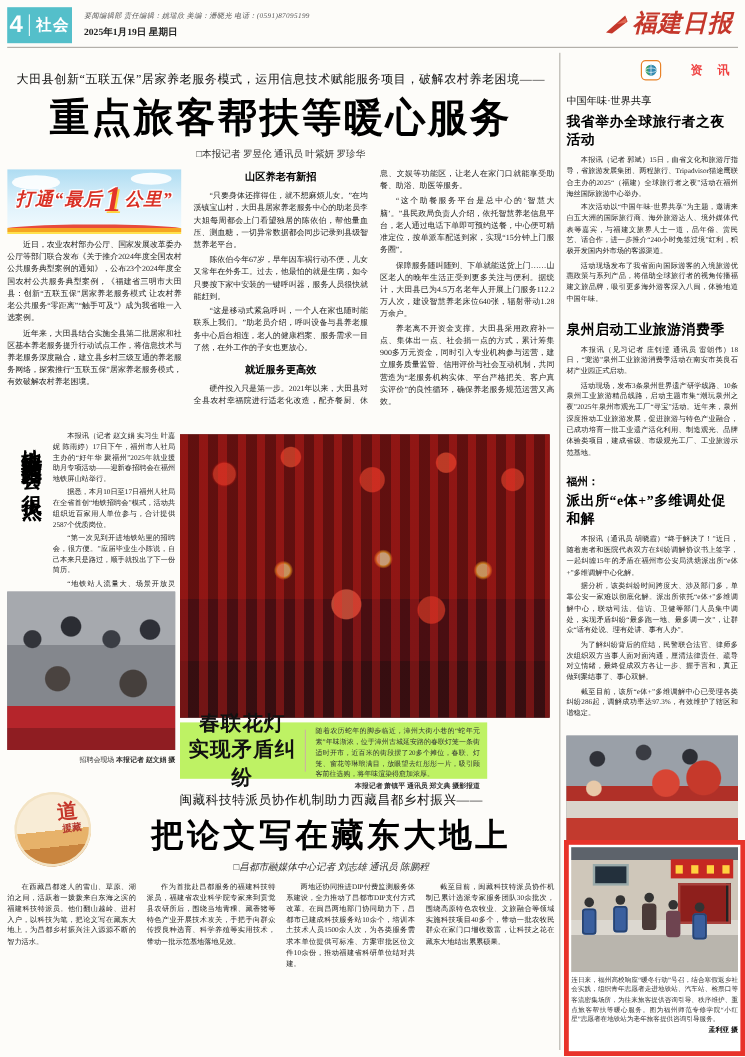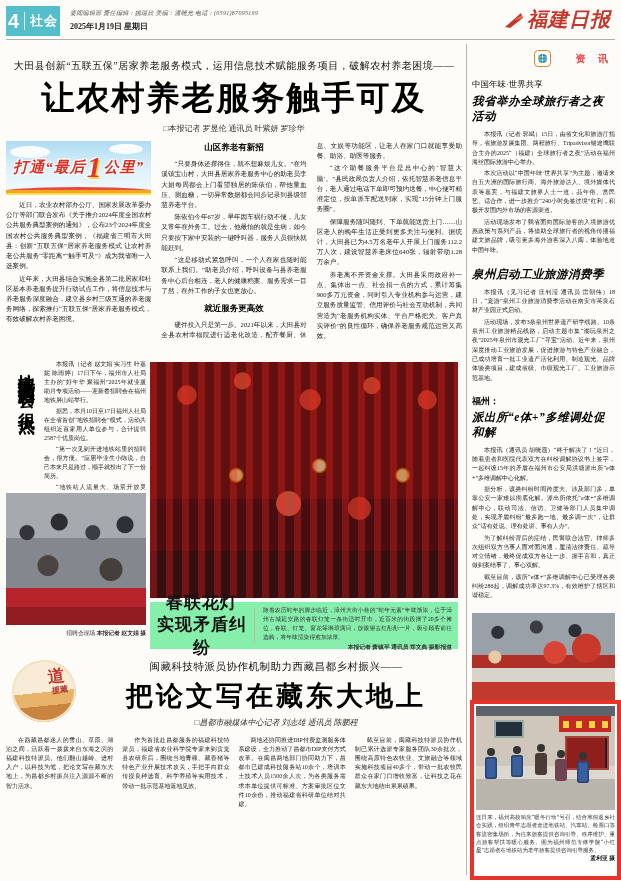--- a/index.html
+++ b/index.html
@@ -70,21 +70,21 @@
       radial-gradient(circle at 30% 8%,#f05535 0 8px,transparent 9px),
       radial-gradient(circle at 52% 16%,#e8452e 0 10px,transparent 11px),
       radial-gradient(circle at 72% 10%,#f05535 0 8px,transparent 9px),
       radial-gradient(circle at 90% 16%,#e8452e 0 9px,transparent 10px),
       radial-gradient(circle at 28% 48%,#ffd98a 0 5px,#f9a825 6px,transparent 8px),
       radial-gradient(circle at 55% 44%,#ffe9b0 0 5px,#f9a825 6px,transparent 8px),
       radial-gradient(circle at 82% 48%,#ffd98a 0 5px,#f9a825 6px,transparent 8px),
       radial-gradient(circle at 45% 60%,#ef6a4d 0 12px,transparent 13px),
       radial-gradient(circle at 68% 62%,#d8402c 0 11px,transparent 12px),
       linear-gradient(180deg,#641312 0 58%,#401016 58% 80%,#241014 80% 100%);}
-  .cap-block{position:absolute;left:150px;top:602px;width:308px;height:47px;background:#86efac;display:flex;align-items:stretch;}
+  .cap-block{position:absolute;left:150px;top:602px;width:256px;height:47px;background:#bef264;display:flex;align-items:stretch;}
   .cap-title{width:104px;display:flex;flex-direction:column;justify-content:center;text-align:center;
              font-size:17px;font-weight:900;line-height:1.3;letter-spacing:1px;color:#111;}
   .cap-sep{width:1px;background:#cbb89a;margin:6px 2px 6px 0;}
   .cap-text{flex:1;font-size:5.8px;line-height:1.55;padding:4px 6px 2px;text-align:justify;color:#333;}
   .cap-credit{text-align:right;font-weight:bold;margin-top:1px;}
 
   
   .badge{position:absolute;left:12px;top:660px;width:64px;height:62px;border-radius:50%;
          background:linear-gradient(180deg,#f8ecd6 0 52%,#e7b26a 52% 74%,#c9853f 74% 100%);
          box-shadow:inset 0 0 0 2px #f3e3c4;overflow:hidden;transform:rotate(-6deg);}
@@ -98,21 +98,21 @@
             column-count:4;column-gap:9px;font-size:6px;line-height:1.52;text-align:justify;color:#222;}
   .bot-body p{margin:0 0 2px;text-indent:2em;}
 
   
   .sb-rule{position:absolute;left:466px;top:44px;height:831px;width:1px;background:#b9b6b0;}
   .sb{position:absolute;left:472px;top:48px;width:143px;}
   .sb-badge{display:flex;justify-content:flex-end;align-items:center;gap:5px;margin:2px 2px 12px 0;}
   .sb-badge-label{color:#ef4444;font-weight:bold;font-size:10px;letter-spacing:5px;margin-left:20px;}
   .globe{width:15px;height:15px;border:1.5px solid #e8832a;border-radius:4px;display:flex;align-items:center;justify-content:center;background:#fff;}
   .sb-kicker{font-size:8.5px;color:#111;margin-bottom:3px;}
-  .sb-title{font-size:11.5px;font-weight:900;letter-spacing:.5px;color:#000;margin-bottom:6px;font-style:italic;}
+  .sb-title{font-size:11.5px;font-weight:900;letter-spacing:.5px;color:#000;margin-bottom:6px;}
   .sb-body{font-size:6px;line-height:1.55;text-align:justify;color:#222;}
   .sb-body p{margin:0 0 2px;text-indent:2em;}
   .sb-art{margin-bottom:12px;}
   .sb-loc{font-size:9px;font-weight:bold;margin-bottom:2px;color:#000;}
   .photo-sb1{width:143px;height:88px;margin:2px 0 4px;background:#8a8f99;
     background-image:
       radial-gradient(circle at 18% 22%,#2f3138 0 6px,transparent 7px),
       radial-gradient(circle at 45% 16%,#3a3c43 0 6px,transparent 7px),
       radial-gradient(circle at 72% 20%,#2c2e35 0 6px,transparent 7px),
       radial-gradient(circle at 80% 40%,#c6392b 0 14px,transparent 15px),
@@ -159,21 +159,21 @@
     <svg width="20" height="18" viewBox="0 0 20 18">
       <path d="M1 16 L17 2 L19 7 L6 17 Z" fill="#c5372b"></path>
       <path d="M10 9 L18 4 L18 8 Z" fill="#e06a55"></path>
     </svg>
     <span class="masthead-name">福建日报</span>
   </div>
   <div class="hd-rule"></div>
 
   <div class="main-art">
     <div class="kicker">大田县创新“五联五保”居家养老服务模式，运用信息技术赋能服务项目，破解农村养老困境——</div>
-    <div class="main-title">让农村养老服务触手可及</div>
+    <div class="main-title">重点旅客帮扶等暖心服务</div>
     <div class="byline">□本报记者 罗昱伦 通讯员 叶紫妍 罗珍华</div>
     <div class="main-body">
       <div class="banner">
         <span class="cloud c1"></span>
         <span class="cloud c2"></span>
         <div class="banner-line">
           <span>打通“最后</span>
             <span class="banner-num">1</span>
             <span>公里”</span>
         </div>

